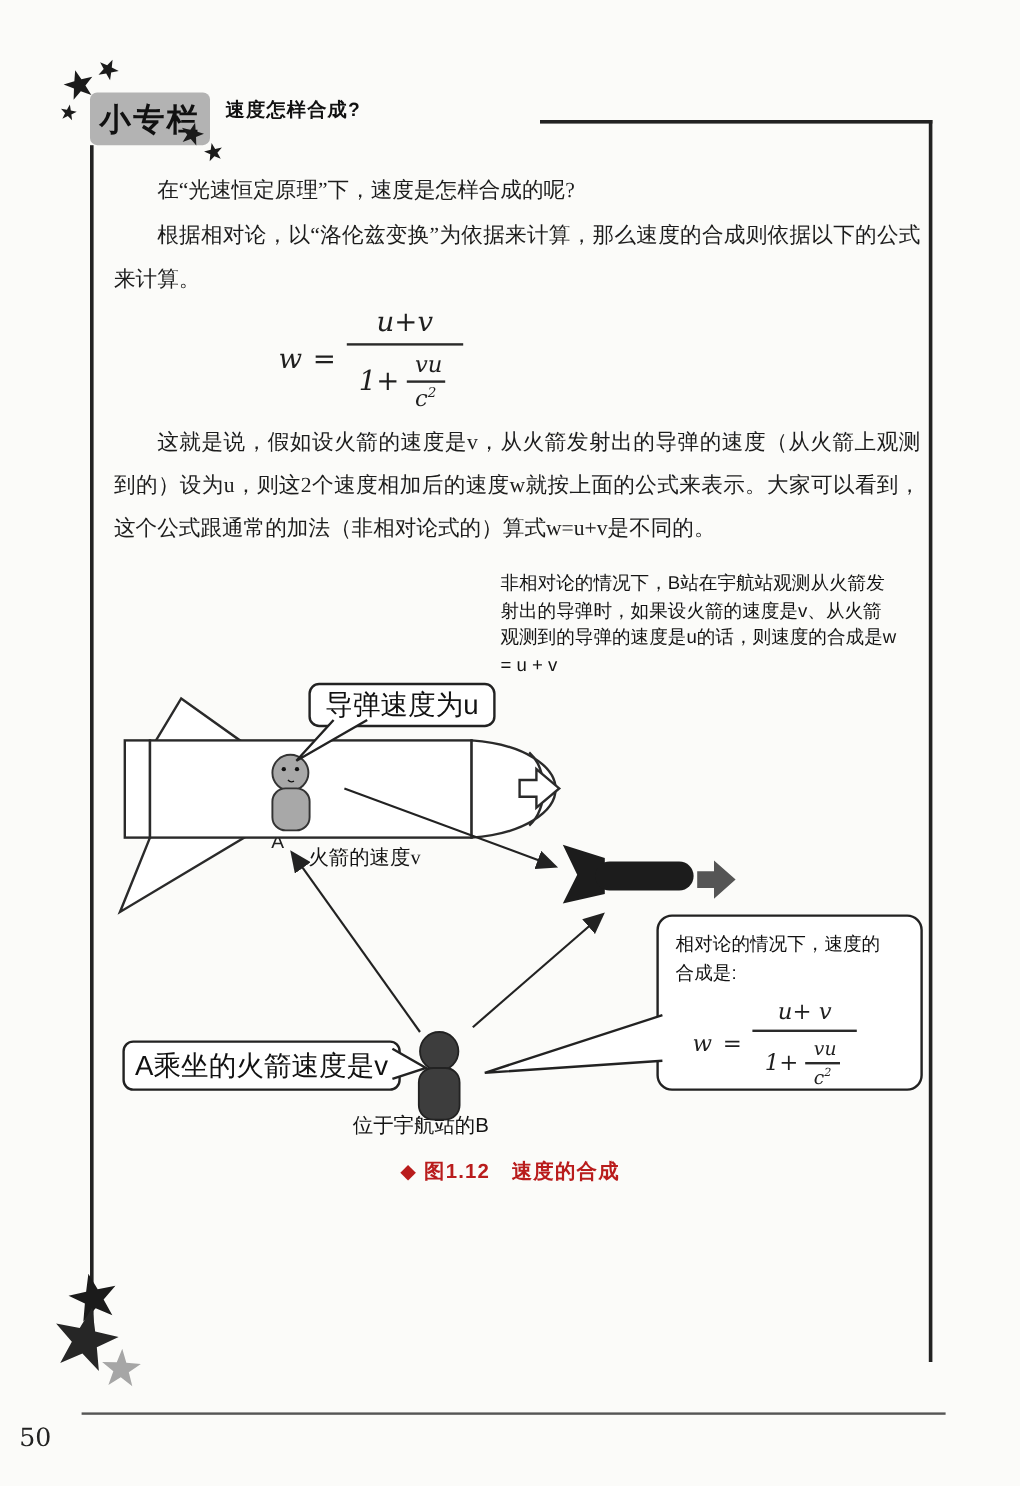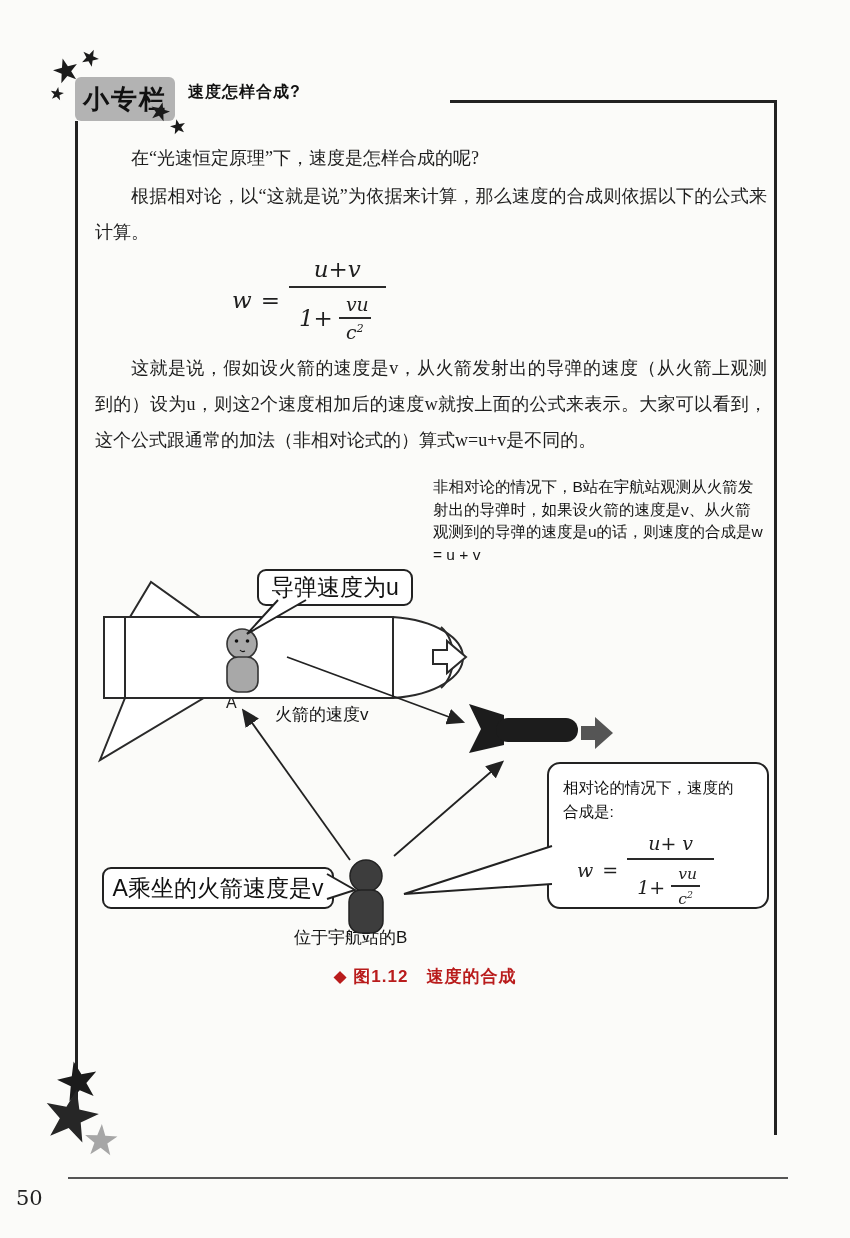--- a/index.html
+++ b/index.html
@@ -38,34 +38,33 @@
   .fden{border-top:2px solid #2a2a2a;padding:5px 10px 0;display:flex;align-items:center;gap:6px;}
   .ifrac{display:inline-flex;flex-direction:column;align-items:flex-start;font-style:italic;}
   .inum{font-size:0.82em;padding:0 7px 2px;}
   .iden{border-top:2px solid #2a2a2a;font-size:0.82em;padding:2px 7px 0;}
   sup{font-size:0.6em;}
   
   .annotation{
     left:417px;top:476px;width:330px;font-size:15.5px;line-height:22.5px;
     color:#141414;text-align:left;
     font-family:"Liberation Sans","DejaVu Sans",sans-serif;
-    margin-left:16px;
   }
   .bubble{
     border:2px solid #222;border-radius:9px;background:#fff;
     display:flex;align-items:center;justify-content:center;
     font-size:23px;color:#111;
     font-family:"Liberation Sans","DejaVu Sans",sans-serif;
   }
   .bubble-missile{left:257px;top:569px;width:152px;height:33px;}
   .bubble-rocket{left:102px;top:867px;width:228px;height:38px;}
   .label-a{left:226px;top:694px;font-size:16px;color:#222;
     font-family:"Liberation Sans","DejaVu Sans",sans-serif;}
   .label-rocket-speed{left:257px;top:703px;font-size:17px;color:#141414;
-    font-family:Liberation Sans, sans-serif;margin-left:18px;}
+    font-family:Liberation Serif, serif;}
   .label-station{left:294px;top:926px;font-size:17px;color:#141414;
     font-family:"Liberation Sans","DejaVu Sans",sans-serif;}
   .rel-box{
     left:547px;top:762px;width:222px;height:147px;border:2px solid #222;
     border-radius:13px;background:#fff;box-sizing:border-box;padding:12px 14px 0;
   }
   .rel-box-text{
     width:178px;font-size:15.5px;line-height:24px;color:#111;
     font-family:"Liberation Sans","DejaVu Sans",sans-serif;
   }
@@ -85,21 +84,21 @@
 </head>
 <body>
 
 <div class="abs badge">小专栏</div>
 <div class="abs page-title">速度怎样合成?</div>
 <div class="abs rule-top"></div>
 <div class="abs rule-right"></div>
 <div class="abs rule-left"></div>
 
 <div class="abs para p1">在“光速恒定原理”下，速度是怎样合成的呢?</div>
-<div class="abs para p2">根据相对论，以“这就是说”为依据来计算，那么速度的合成则依据以下的公式来计算。</div>
+<div class="abs para p2">根据相对论，以“洛伦兹变换”为依据来计算，那么速度的合成则依据以下的公式来计算。</div>
 
 <div class="abs formula-row formula-main">
   <span>w</span>
   <span>=</span>
   <span class="frac">
     <span class="fnum">u+v</span>
     <span class="fden">
       <span>1+</span>
       <span class="ifrac">
         <span class="inum">vu</span>

